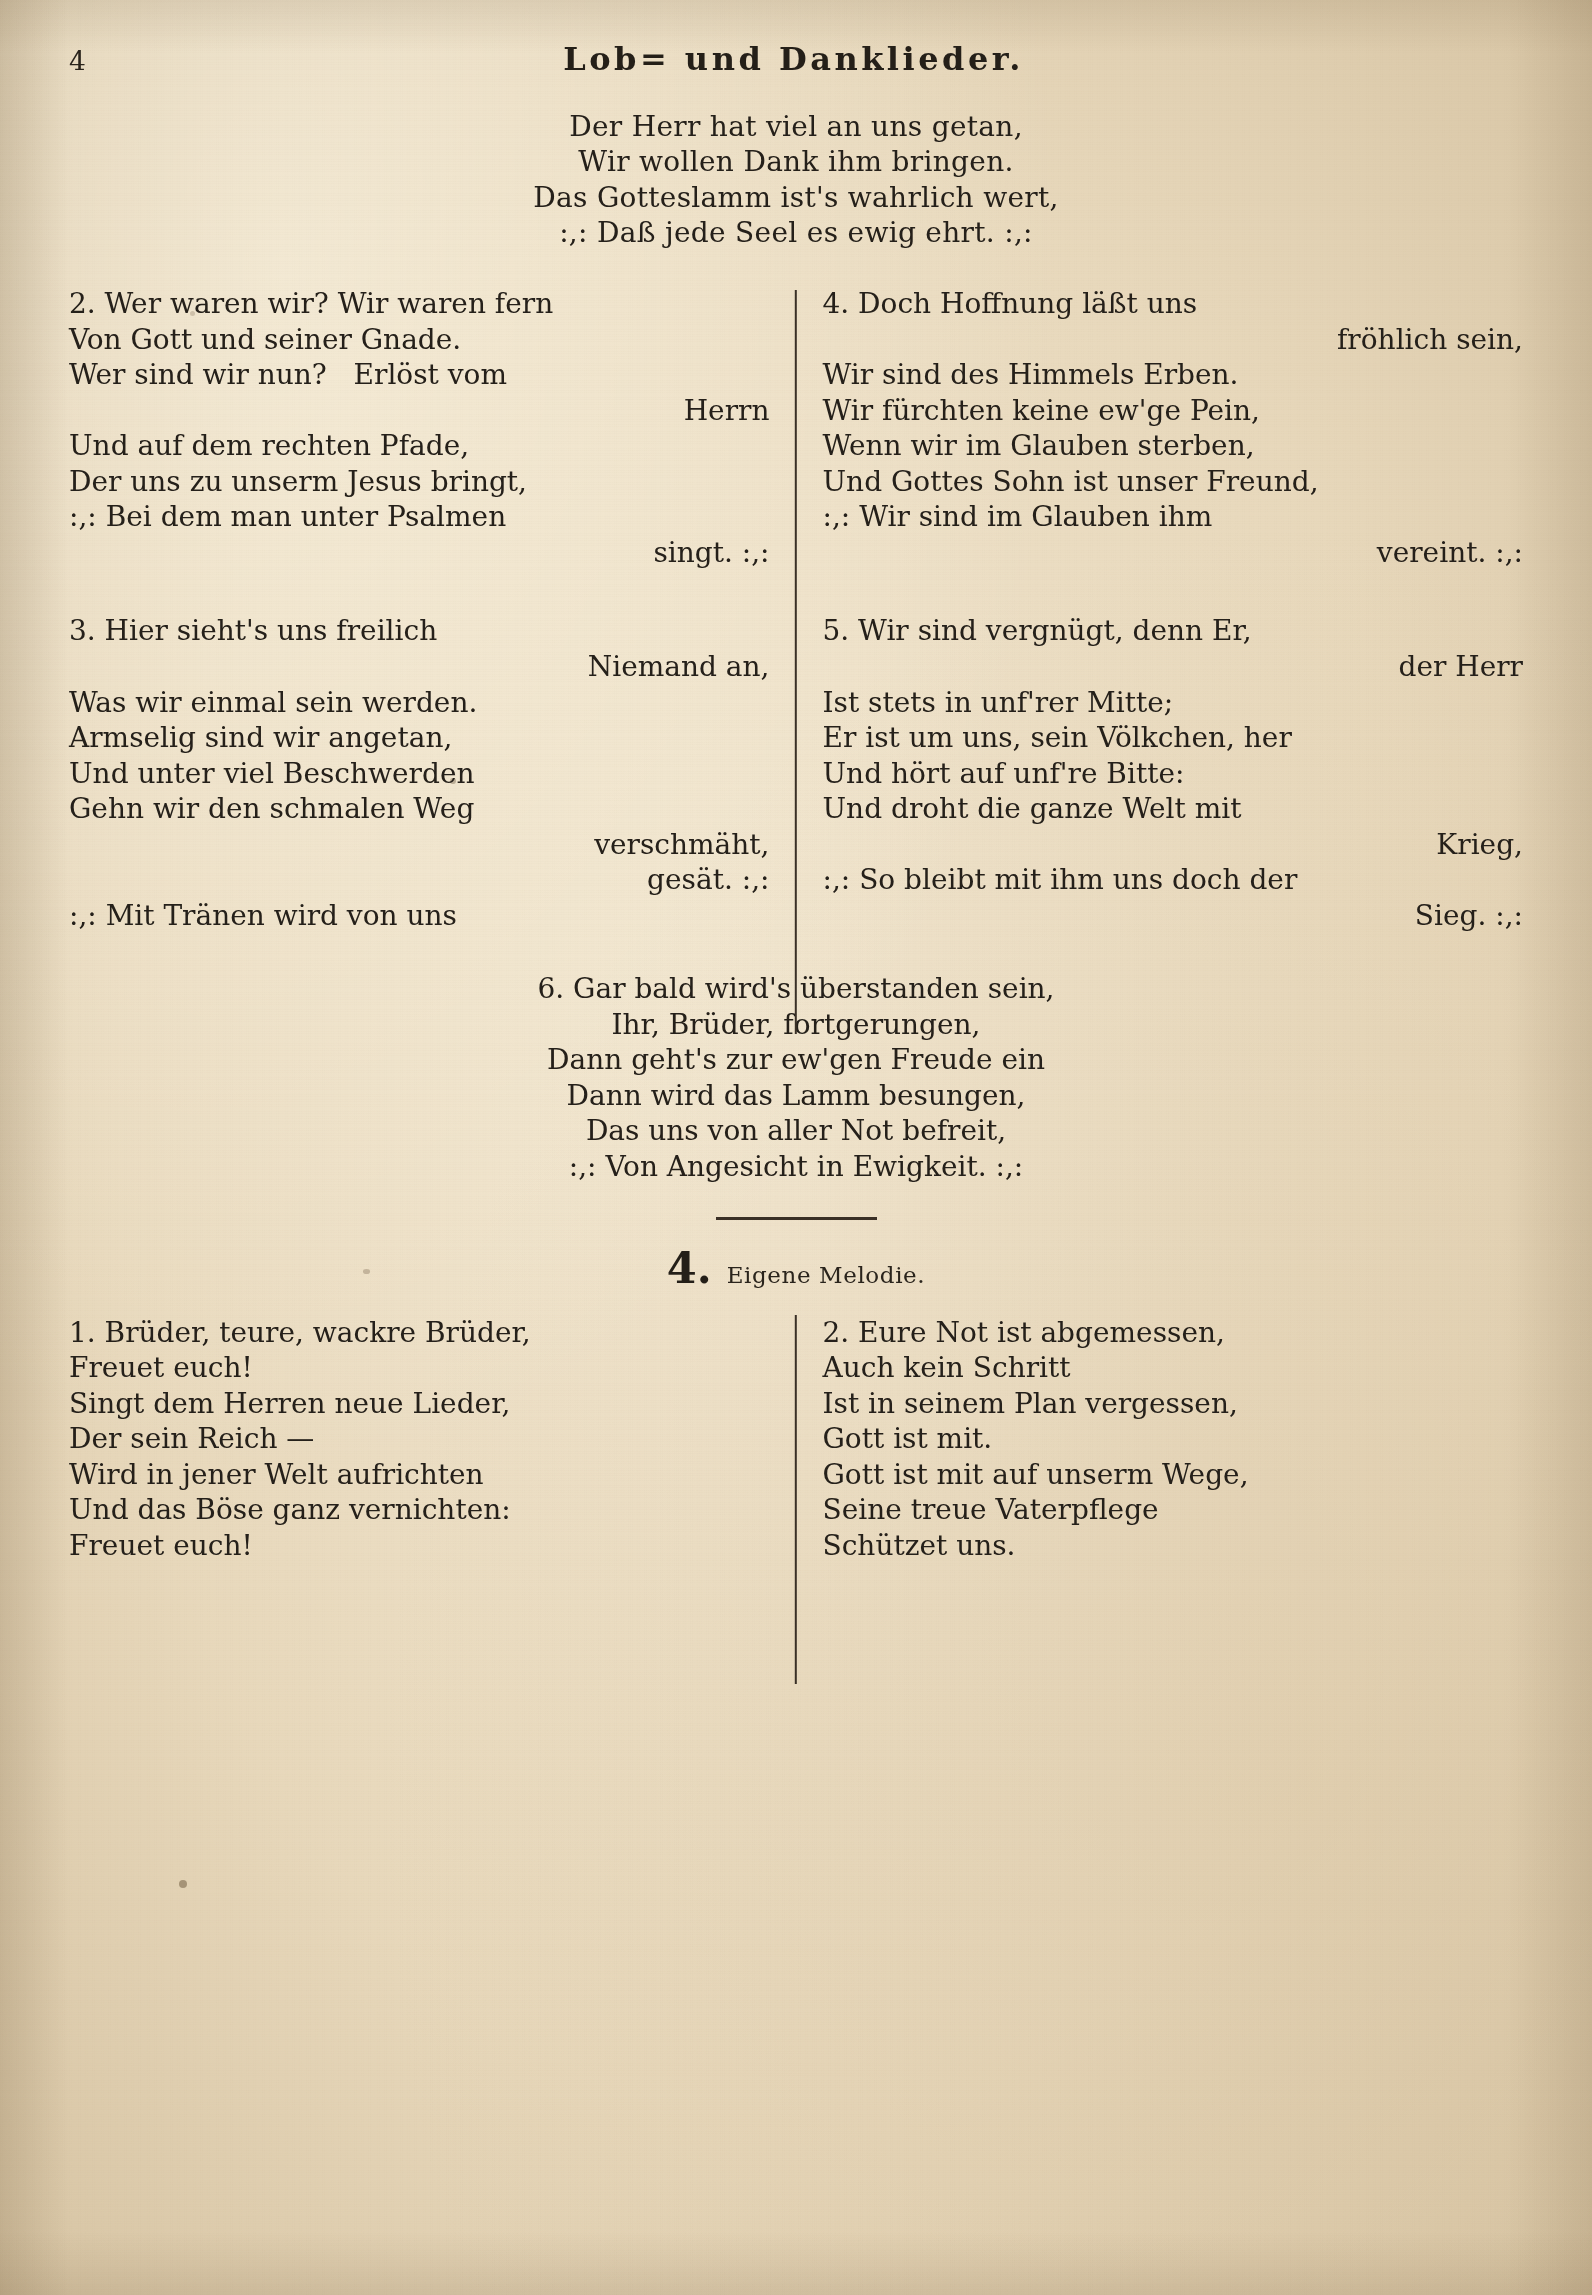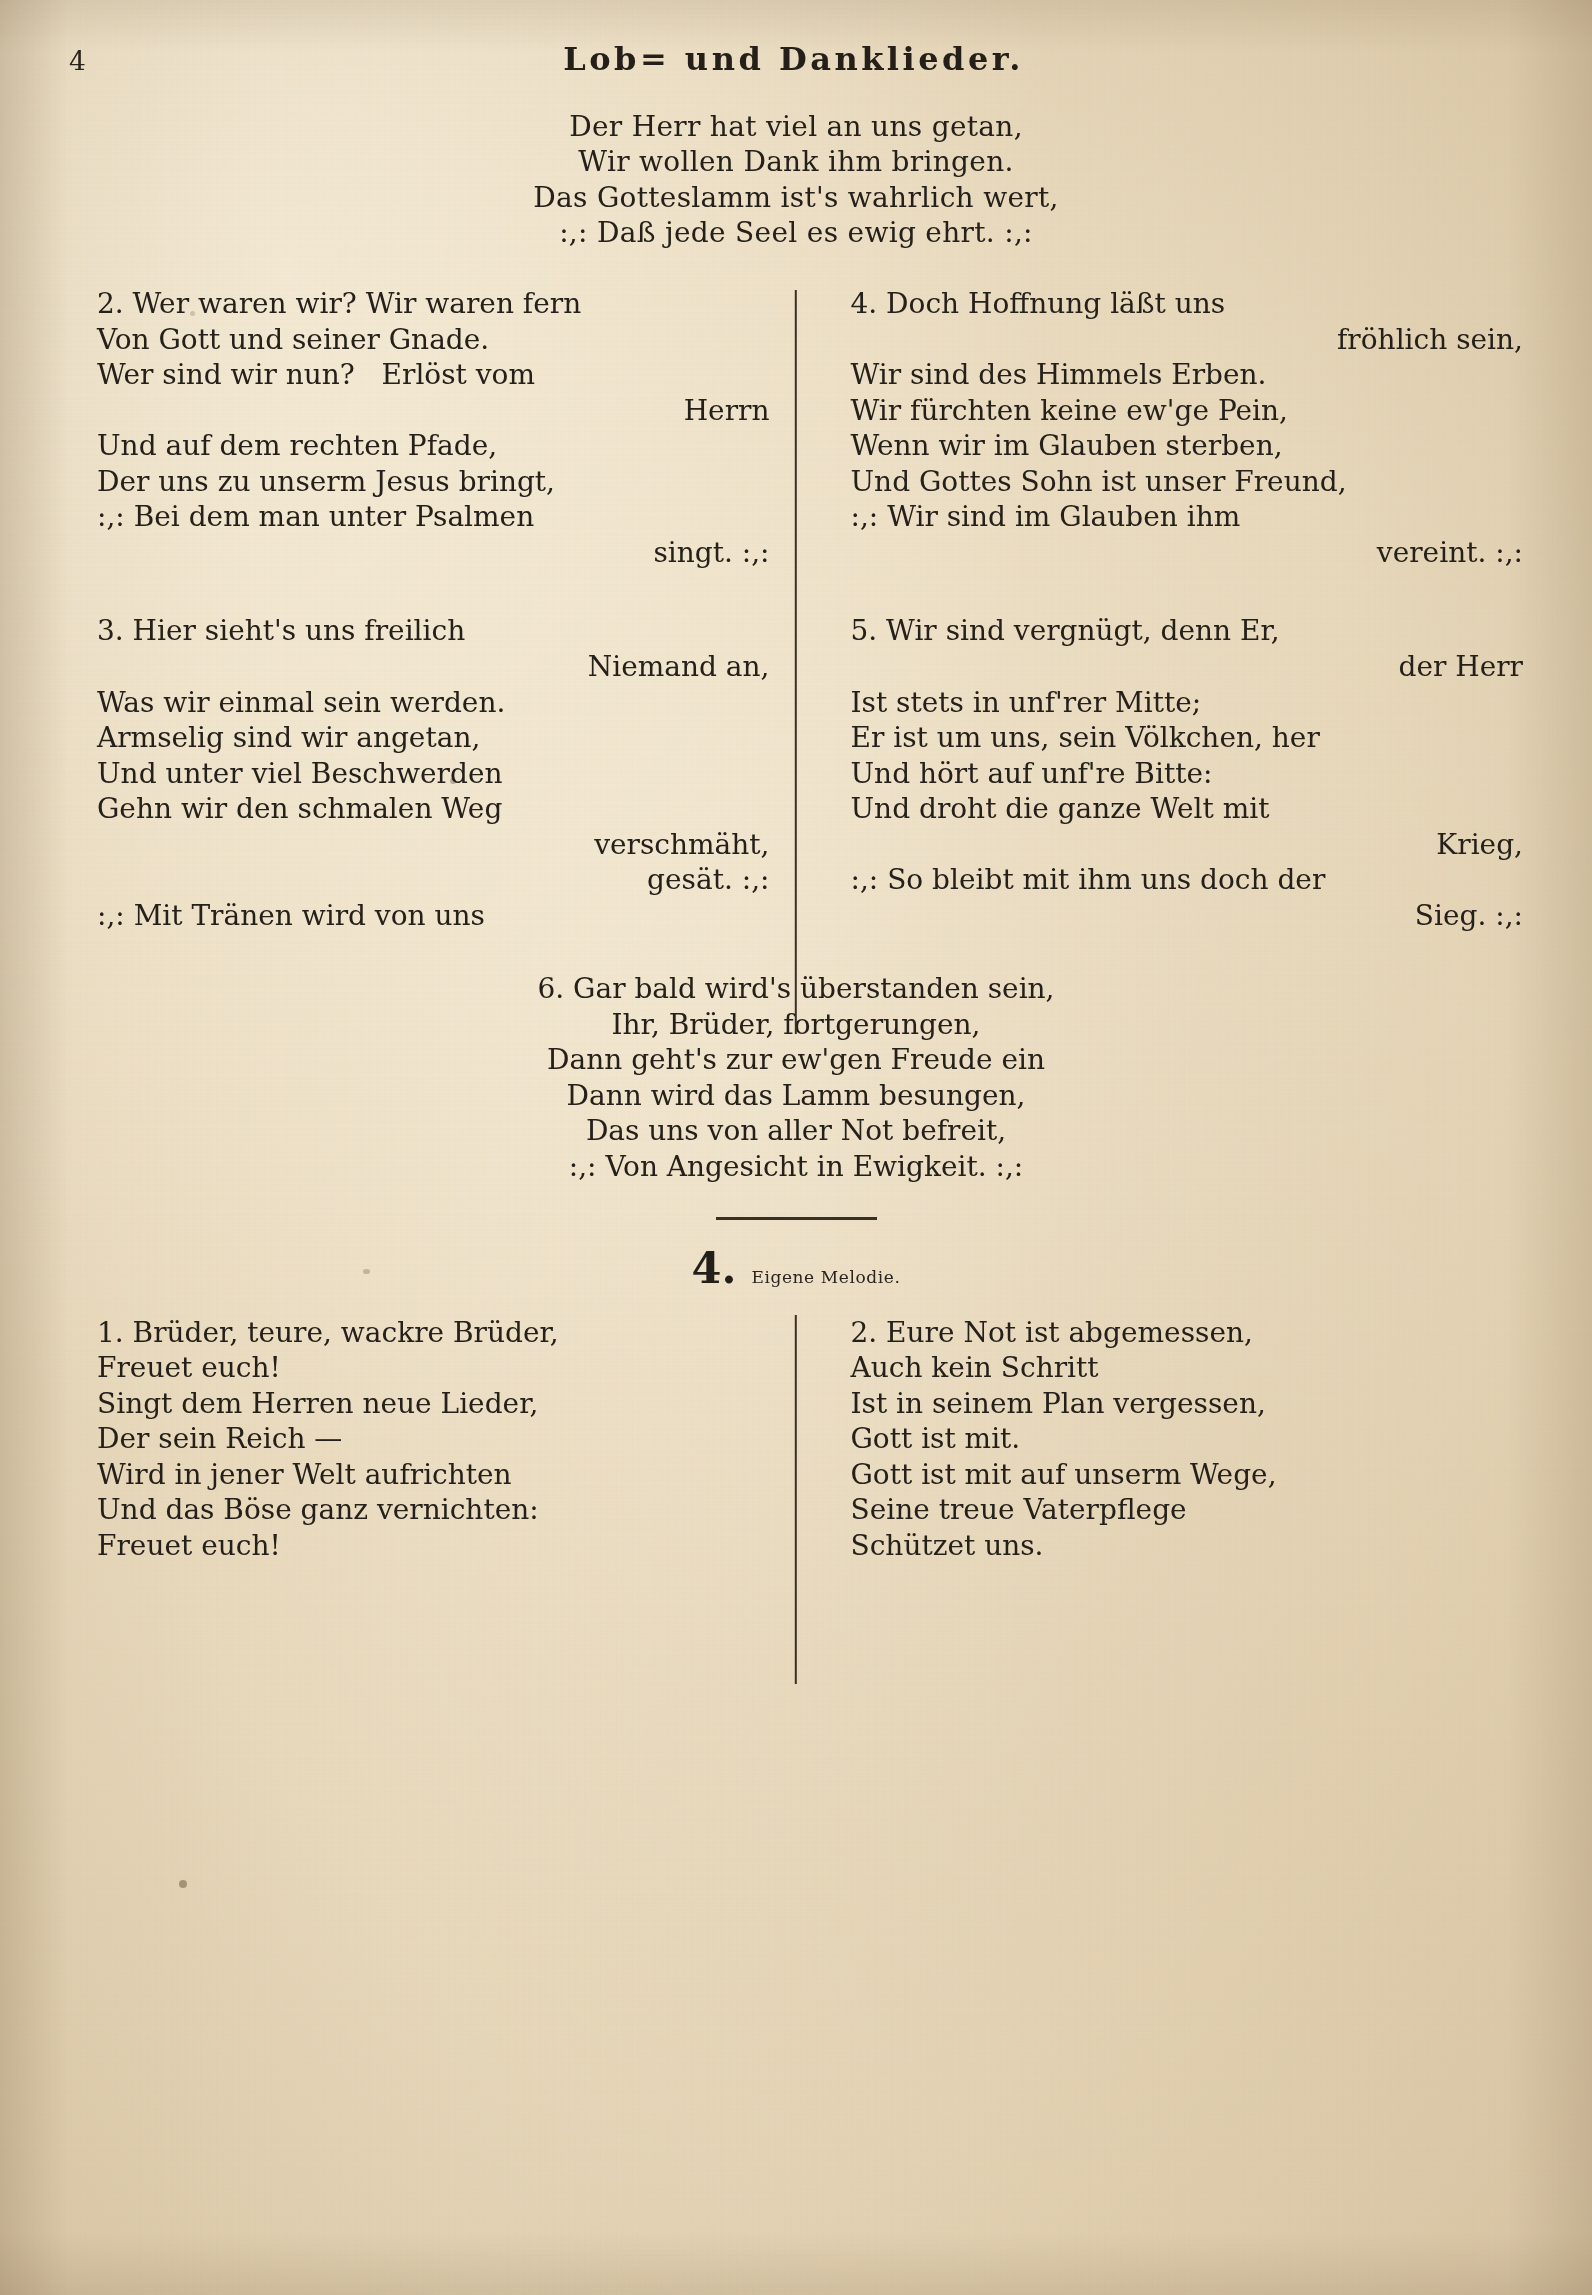--- a/index.html
+++ b/index.html
@@ -95,21 +95,20 @@
 
   
   .stanza-grid {
     display: flex;
     margin-top: 36px;
     position: relative;
   }
   .col {
     width: 50%;
     box-sizing: border-box;
-    margin-left: 28px;
   }
   .col.left { padding-right: 26.5px; }
   .col.right { padding-left: 26.5px; }
   .rule-v {
     position: absolute;
     left: 50%;
     top: 3.5px;
     width: 2.3px;
     background: #3a3026;
     transform: translateX(-1.2px);
@@ -148,21 +147,21 @@
     gap: 15px;
     margin-bottom: 22px;
   }
   .hymn-num {
     font-size: 43px;
     font-weight: 700;
     color: #241f18;
     font-family: "DejaVu Serif", serif;
   }
   .hymn-tune {
-    font-size: 17px;
+    font-size: 23px;
     color: #2a241c;
     letter-spacing: 0.6px;
   }
 
   
   .bottom-grid {
     display: flex;
     position: relative;
     margin-top: 2.3px;
   }

